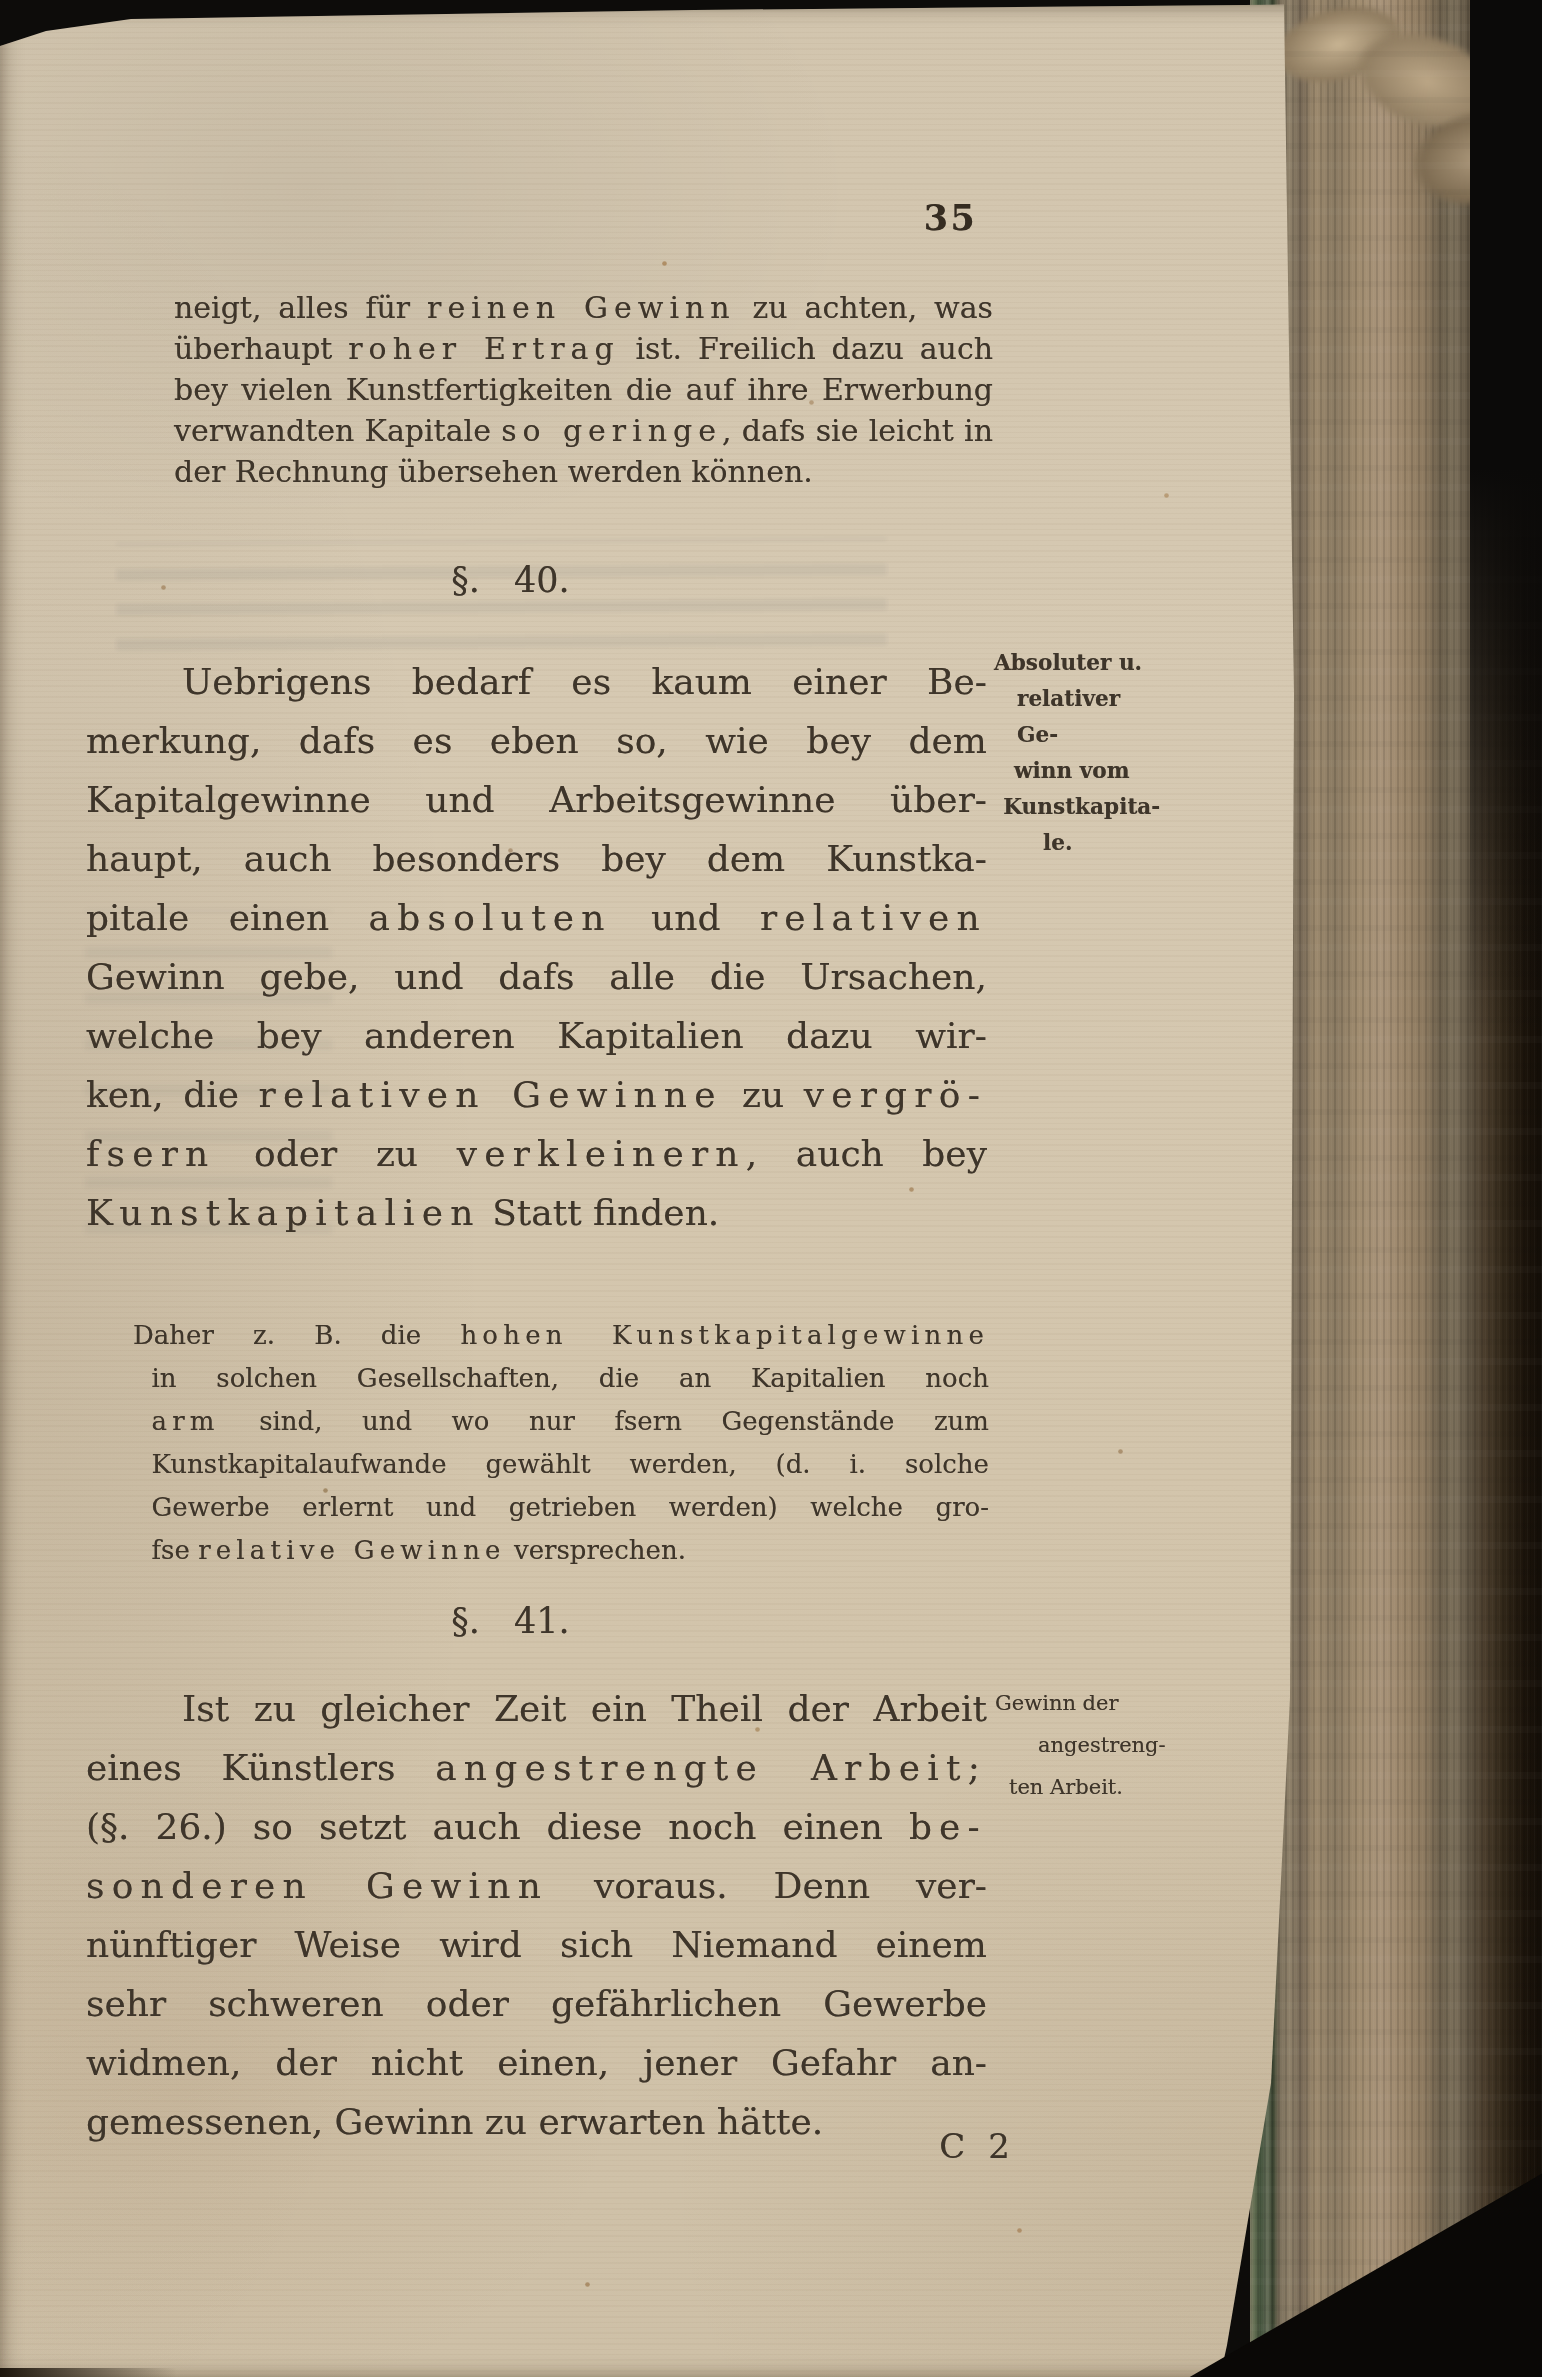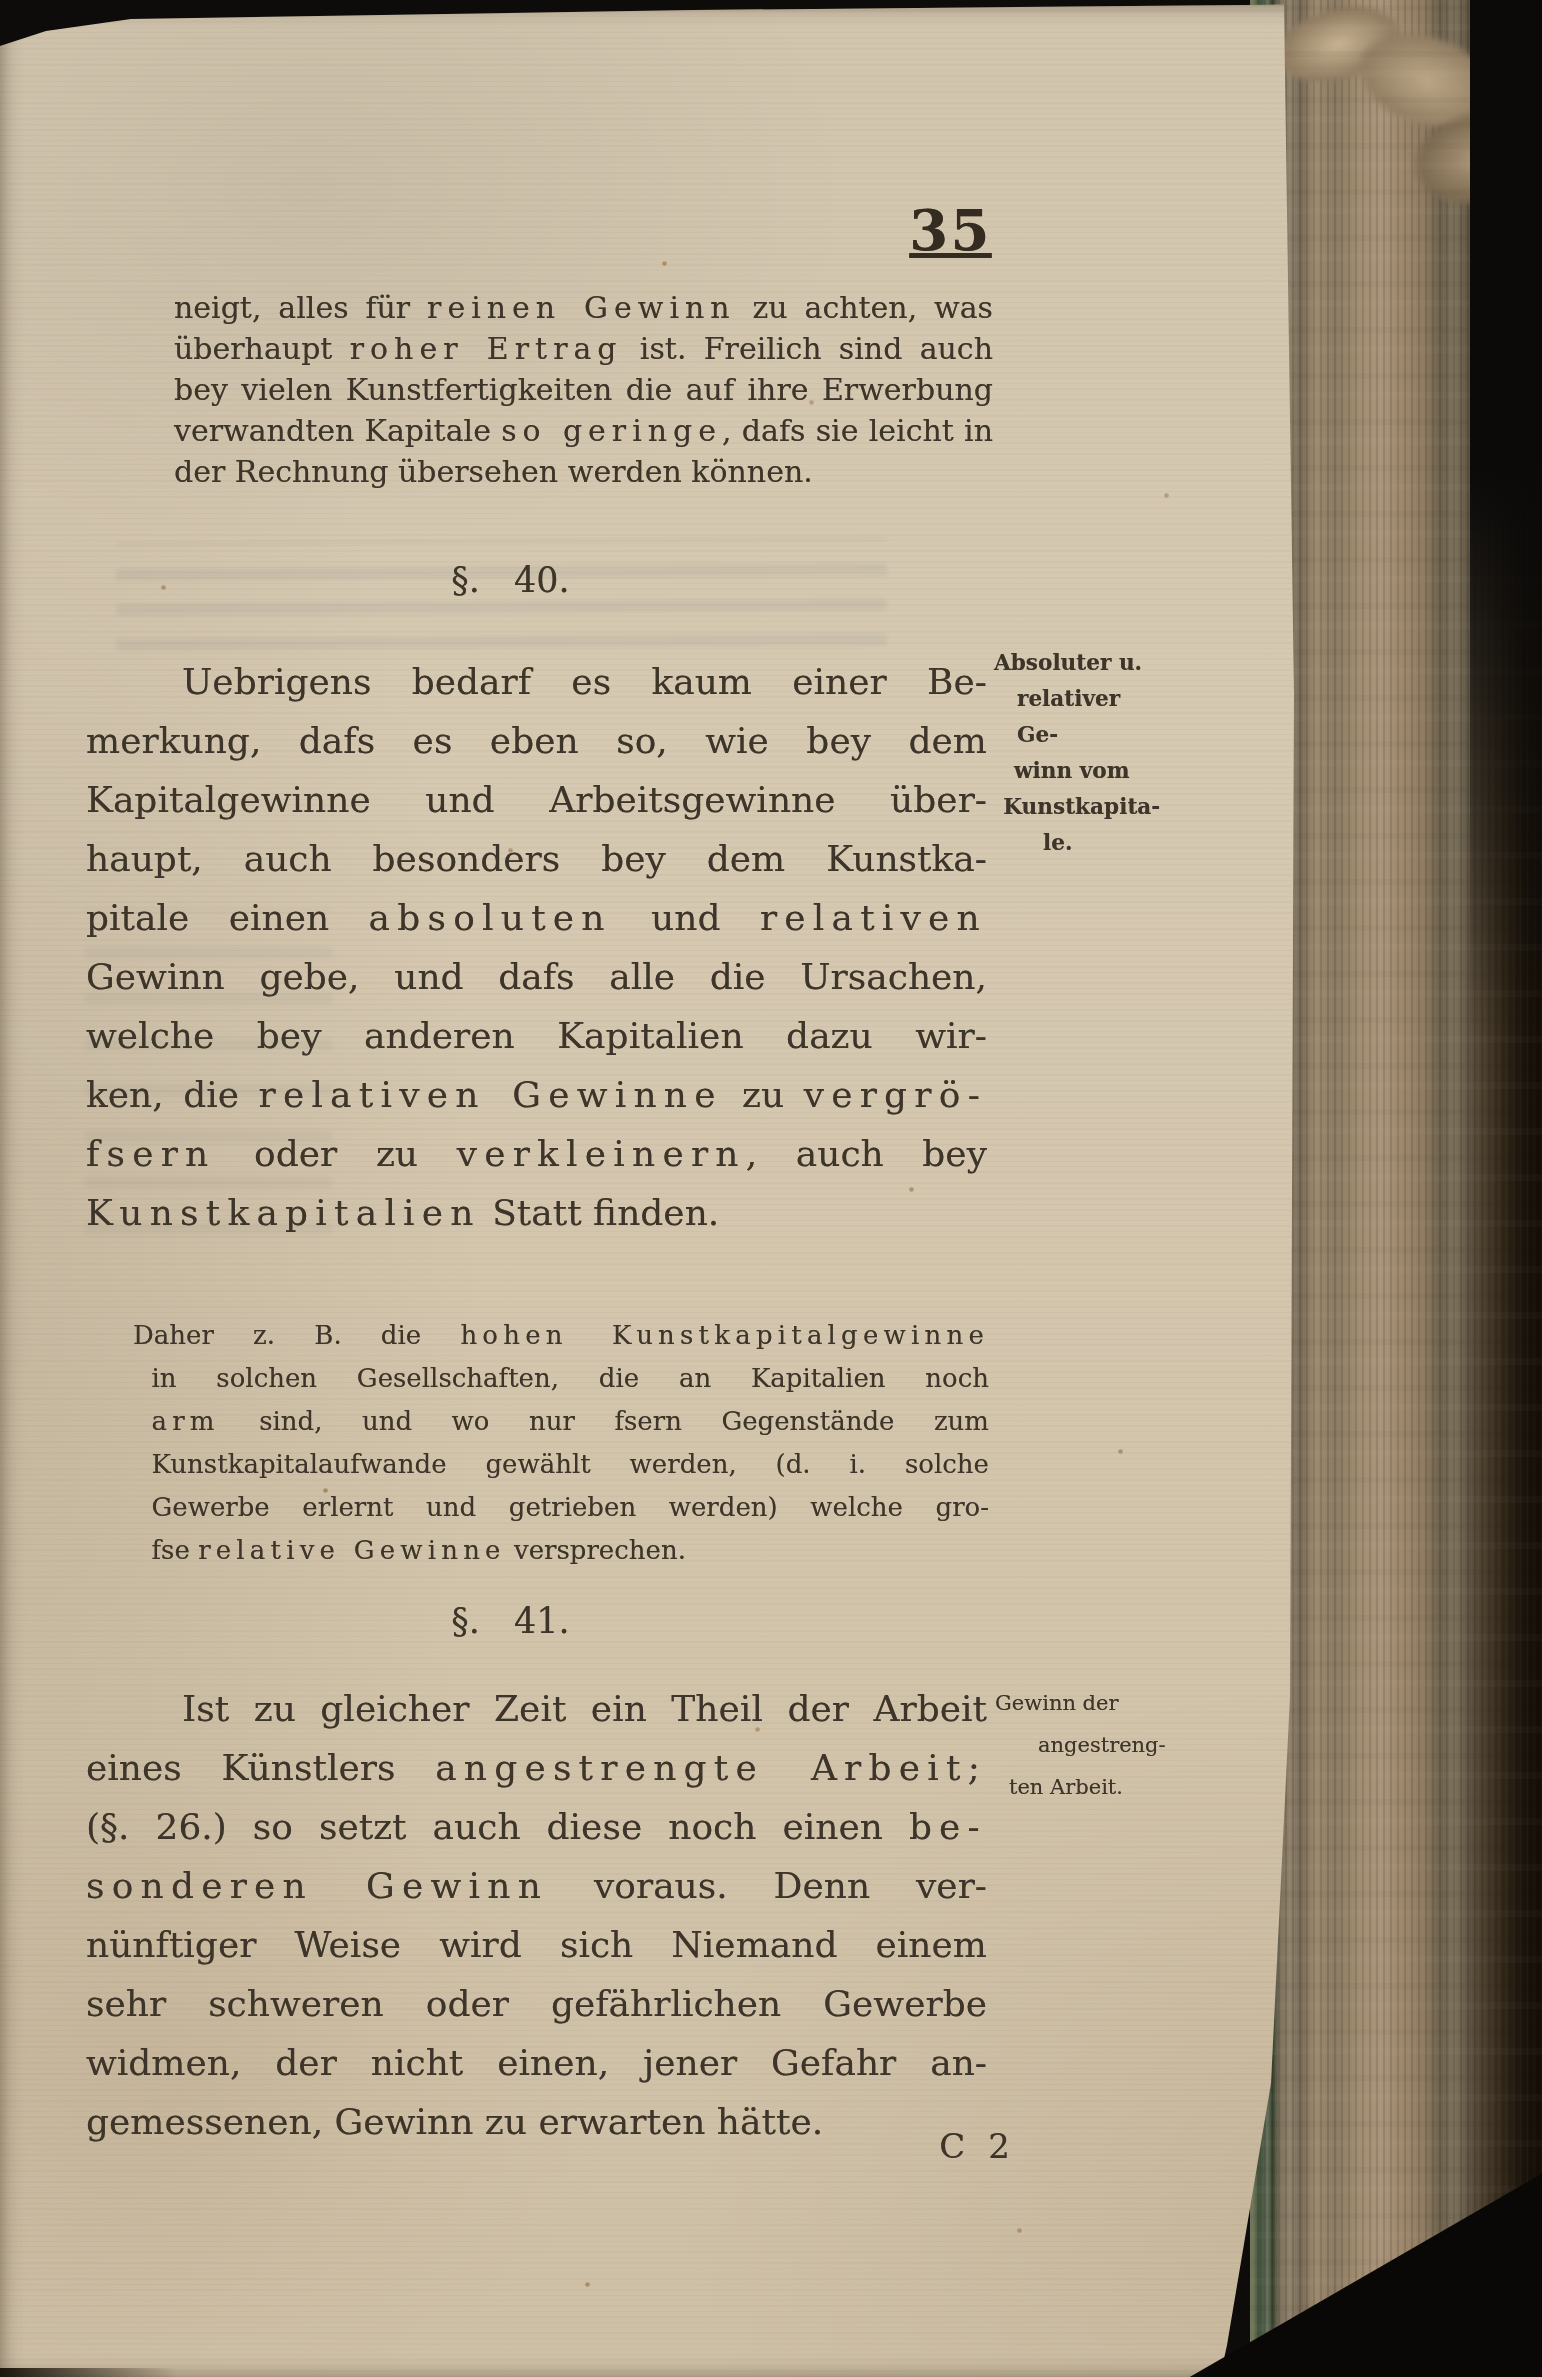--- a/index.html
+++ b/index.html
@@ -65,21 +65,21 @@
       162px 586px 0 0.8px rgba(130,88,42,.45),1119px 1450px 0 0.8px rgba(125,85,40,.45),
       586px 2283px 0 0.8px rgba(135,92,44,.5),810px 401px 0 0.8px rgba(135,92,44,.4);}
 
   
   .txt{position:absolute;color:var(--ink);font-family:"DejaVu Serif",serif;
        text-shadow:0 0 0.5px rgba(62,53,42,.55);z-index:4;}
   .line{white-space:nowrap;}
   .line.j{white-space:normal;text-align:justify;text-align-last:justify;}
   .sp{letter-spacing:.2em;}
   .page-number{left:904px;top:197px;width:93px;text-align:center;
-       font-size:56px;font-weight:bold;letter-spacing:2.3px;color:#352c21;text-decoration:underline;}
+       font-size:35px;font-weight:bold;letter-spacing:2.3px;color:#352c21;}
   .p-top{left:174px;top:287px;width:819px;font-size:30px;line-height:41px;}
   .h-40{left:86px;top:560px;width:849px;font-size:35px;text-align:center;word-spacing:23px;}
   .note-40{left:994px;top:645px;width:150px;font-size:21.6px;line-height:36px;font-weight:bold;}
   .note-40 .mline:nth-child(2){margin-left:23px;}
   .note-40 .mline:nth-child(3){margin-left:20px;}
   .note-40 .mline:nth-child(4){margin-left:9.3px;}
   .note-40 .mline:nth-child(5){margin-left:49px;}
   .p-40{left:86px;top:652px;width:901px;font-size:36px;line-height:59px;}
   .p-40 .line:first-child{padding-left:96px;}
   .p-ex{left:133px;top:1274px;width:856px;font-size:26px;line-height:43px;margin-top:40px;}
@@ -107,21 +107,21 @@
 
   <div class="paper">
     <div class="bleed b1"></div>
     <div class="bleed b2"></div>
     <div class="speck"></div>
 
     <div class="txt page-number">35</div>
 
     <div class="txt p-top">
         <div class="line j"><span>neigt, alles für </span><span class="sp">reinen Gewinn</span><span> zu achten, was</span></div>
-        <div class="line j"><span>überhaupt </span><span class="sp">roher Ertrag</span><span> ist. Freilich sind auch</span></div>
+        <div class="line j"><span>überhaupt </span><span class="sp">roher Ertrag</span><span> ist. Freilich dazu auch</span></div>
         <div class="line j"><span>bey vielen Kunstfertigkeiten die auf ihre Erwerbung</span></div>
         <div class="line j"><span>verwandten Kapitale </span><span class="sp">so geringe</span><span>, dafs sie leicht in</span></div>
         <div class="line"><span>der Rechnung übersehen werden können.</span></div>
       </div>
 
     <div class="txt h-40">§. 40.</div>
     <div class="txt note-40">
         <div class="mline">Absoluter u.</div>
         <div class="mline">relativer Ge-</div>
         <div class="mline">winn vom</div>

